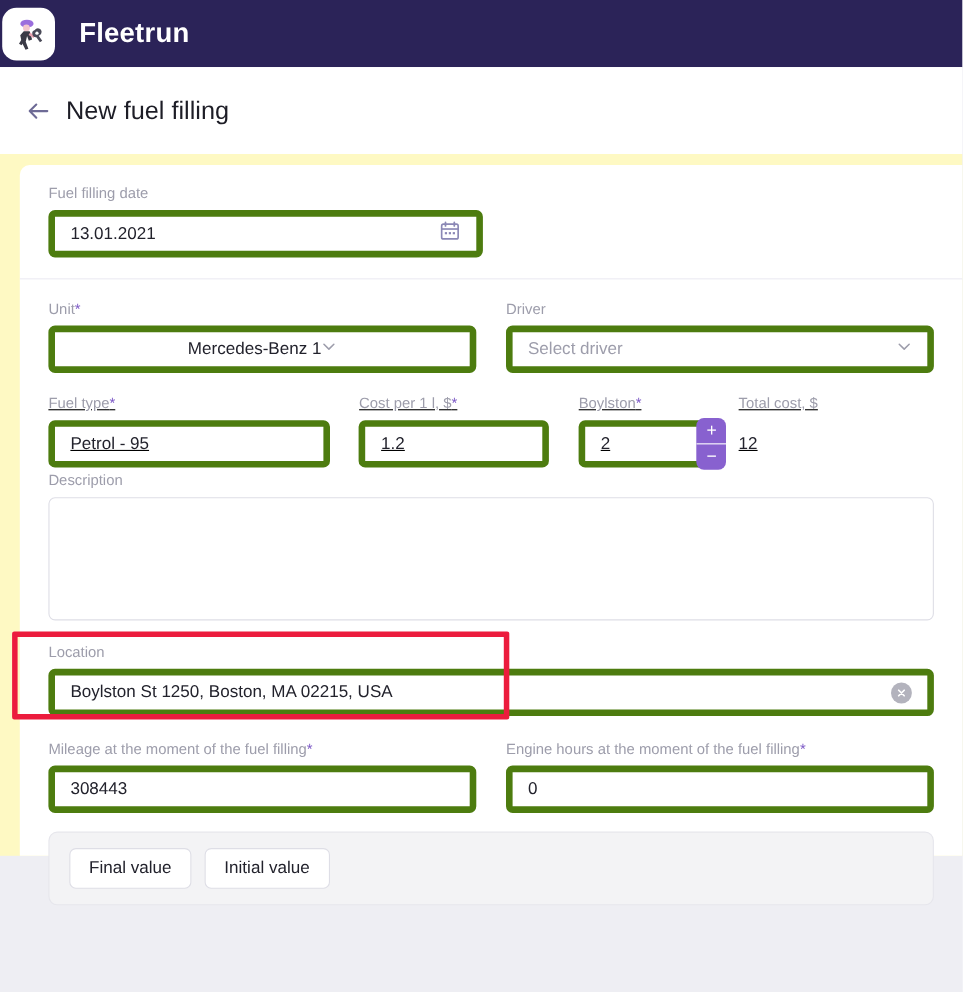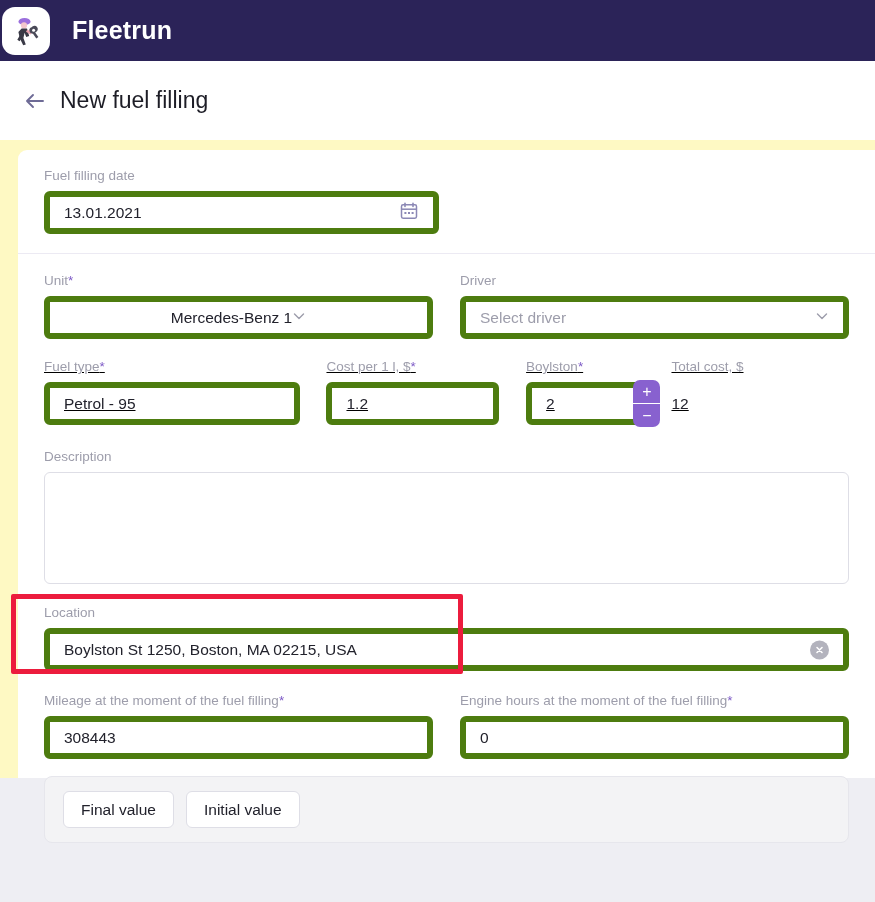--- a/index.html
+++ b/index.html
@@ -128,21 +128,21 @@
   .stepper div {
     flex: 1;
     color: #fff;
     font-size: 16px;
     display: flex; align-items: center; justify-content: center;
     line-height: 1;
   }
   .stepper .plus { border-bottom: 1.5px solid #fff; }
 
   
-  .r-desc { margin-top: 24px; }
+  .r-desc { margin-top: 4px; }
   .textarea {
     height: 112px;
     border: 1px solid #dedee6;
     border-radius: 6px;
     background: #fff;
     width: 100%;
   }
 
   
   .r-loc { margin-top: 21px; position: relative; }

